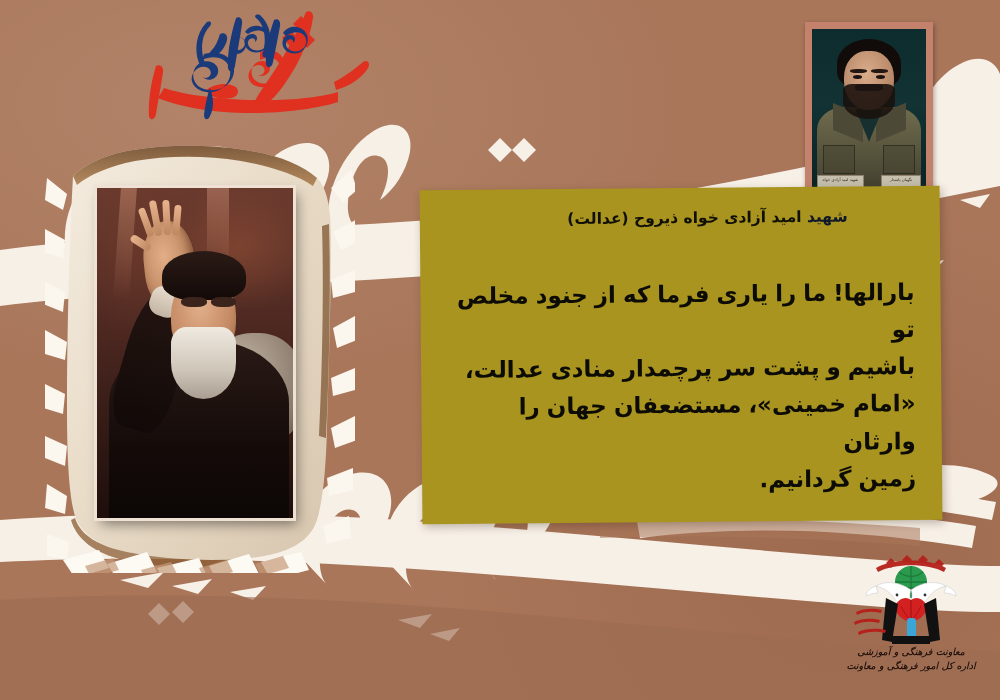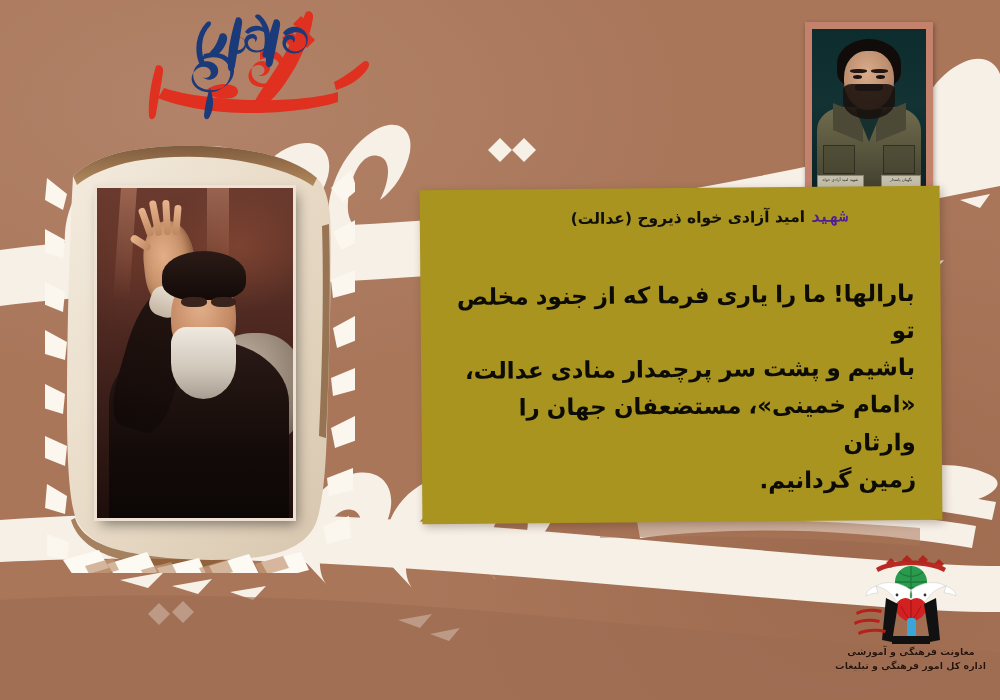--- a/index.html
+++ b/index.html
@@ -136,34 +136,35 @@
     box-shadow:2px 3px 8px rgba(60,35,20,.30);
   }
   .qc-inner{position:relative;width:100%;height:100%;padding:16px 26px 20px 26px;box-sizing:border-box;}
   #martyr-name-line{
     direction:rtl;text-align:right;
     font-family:"DejaVu Sans","Liberation Sans",sans-serif;
     font-size:15.5px;font-weight:bold;color:#111008;
     padding-right:66px;padding-top:4px;line-height:1.4;
     letter-spacing:0;
   }
-  #martyr-name-line .shahid{color:#4c1d95;font-family:Liberation Mono, monospace;}
+  #martyr-name-line .shahid{color:#0f172a;}
   #quote-text{
     direction:rtl;text-align:right;
     margin-top:46px;padding-left:6px;
     font-family:"DejaVu Sans","Liberation Sans",sans-serif;
     font-size:23px;font-weight:bold;color:#0c0b05;
     line-height:1.62;
     word-spacing:-1px;
   }
 
   
   #org-logo{
     position:absolute;left:836px;top:552px;width:150px;height:135px;
     text-align:center;
+    font-style:italic;
   }
   #org-mark{position:relative;width:118px;height:92px;margin:0 auto;}
   #org-text{
     direction:rtl;color:#2a1208;font-weight:bold;
     font-size:9.5px;line-height:1.5;margin-top:1px;
     text-shadow:0 0 1px rgba(255,240,230,.35);
   }
   #org-text div{white-space:nowrap;}
 </style>
 </head>
@@ -480,17 +481,17 @@
 
         <g fill="#b5211b">
           <path d="M4,60 C12,56 22,56 30,58 l-1,3 C21,59 12,59 5,63 Z"></path>
           <path d="M2,70 C10,66 20,66 28,68 l-1,3 C19,69 10,69 3,73 Z"></path>
           <path d="M6,80 C14,76 26,76 34,78 l-1,3 C25,79 15,79 7,83 Z"></path>
         </g>
       </svg>
     </div>
     <div id="org-text">
       <div>معاونت فرهنگی و آموزشی</div>
-      <div>اداره کل امور فرهنگی و تبلیغات</div>
+      <div>اداره کل امور فرهنگی و معاونت</div>
     </div>
   </div>
 
 </div>
 
 </body></html>

